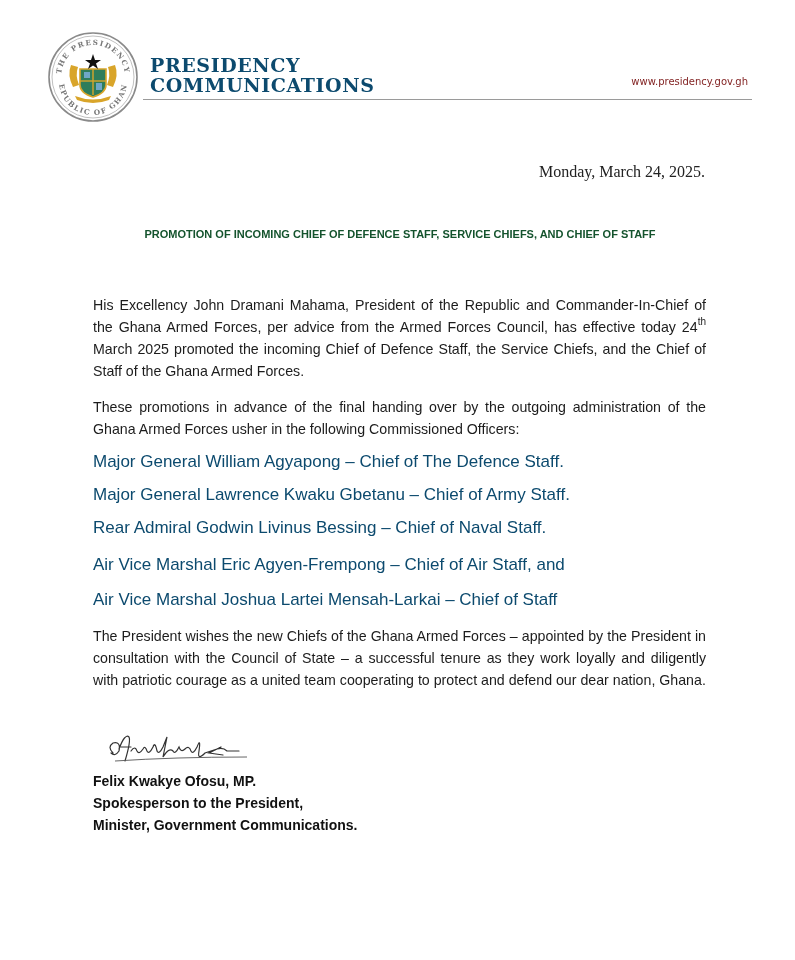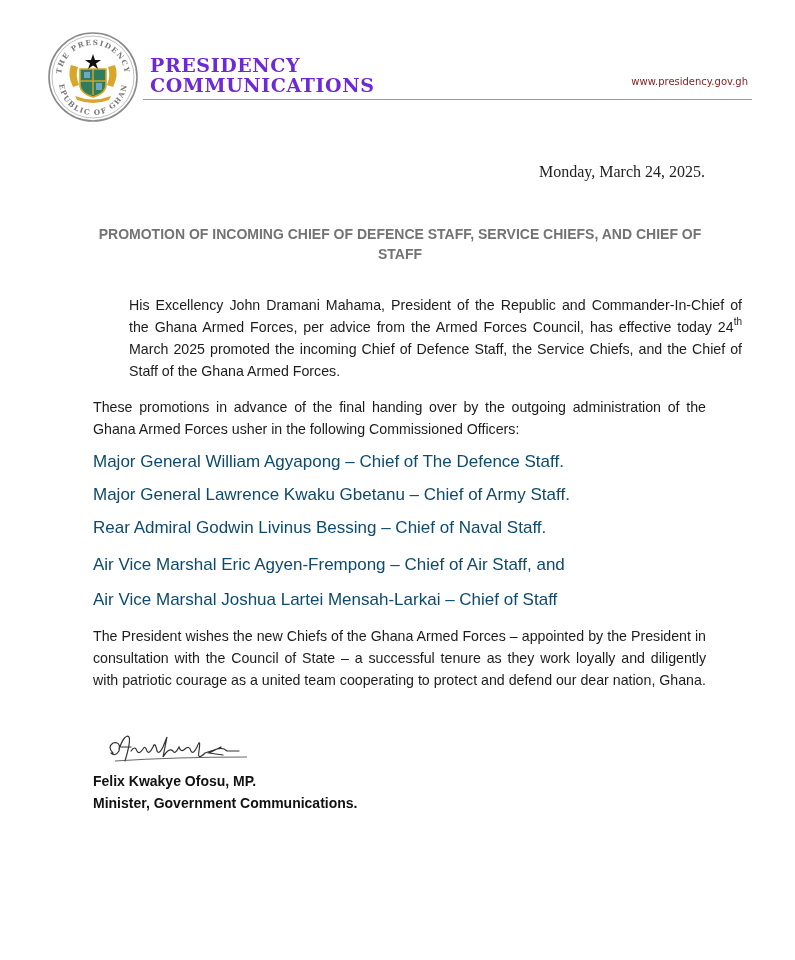--- a/index.html
+++ b/index.html
@@ -5,47 +5,47 @@
     html, body { margin: 0; padding: 0; }
     body {
       width: 795px; height: 960px; background: #ffffff; position: relative; overflow: hidden;
       font-family: "Liberation Sans", sans-serif; color: #1a1a1a;
     }
     .seal {
       position: absolute; left: 47px; top: 31px; width: 92px; height: 92px;
     }
     .brand {
       position: absolute; left: 150px; top: 55px;
-      font-family: "DejaVu Serif", serif; font-weight: bold; color: #6d28d9;
+      font-family: "DejaVu Serif", serif; font-weight: bold; color: #0c4a6e;
       font-size: 19px; line-height: 20px; letter-spacing: 0.6px;
     }
     .brand div { white-space: nowrap; }
     .website {
       position: absolute; right: 47px; top: 76px; font-family: "DejaVu Sans", sans-serif;
       font-size: 10px; color: #7f1d1d;
     }
     .header-rule {
       position: absolute; left: 143px; top: 99px; width: 609px; height: 0;
       border-top: 1.5px solid #9a9a9a;
     }
     .date {
       position: absolute; right: 90px; top: 163px;
       font-family: "Liberation Serif", serif; font-size: 16px; color: #222;
     }
     .title {
       position: absolute; left: 90px; width: 620px; top: 224px; text-align: center;
-      font-family: "Liberation Sans", sans-serif; font-weight: bold; font-size: 14px;
-      line-height: 20px; color: #737373;
+      font-family: "Liberation Sans", sans-serif; font-weight: bold; font-size: 11px;
+      line-height: 20px; color: #14532d;
     }
     .body-text {
       position: absolute; left: 93px; width: 613px;
       font-family: "Liberation Sans", sans-serif; font-size: 14.2px; line-height: 22px;
       color: #1c1c1c; text-align: justify;
     }
-    .p1 { top: 294px; margin-left: 36px; }
+    .p1 { top: 294px; }
     .p2 { top: 396px; }
     .officer { position: absolute; left: 93px; font-size: 17px; font-family: "Liberation Sans", sans-serif; color: #0c4a6e; white-space: nowrap; }
     .o1 { top: 452px; }
     .o2 { top: 485px; }
     .o3 { top: 518px; }
     .o4 { top: 555px; }
     .o5 { top: 590px; }
     .p3 { top: 625px; }
     sup { font-size: 10px; line-height: 0; vertical-align: 7px; }
     .signature { position: absolute; left: 105px; top: 727px; width: 150px; height: 40px; }
@@ -113,14 +113,15 @@
 
 <div class="body-text p3">The President wishes the new Chiefs of the Ghana Armed Forces – appointed by the President in consultation with the Council of State – a successful tenure as they work loyally and diligently with patriotic courage as a united team cooperating to protect and defend our dear nation, Ghana.</div>
 
 <svg class="signature" viewBox="0 0 150 40">
   <path d="M8 26 Q2 20 8 16 Q16 14 14 24 Q10 30 6 26 M14 22 Q20 6 24 10 Q26 14 20 34 M16 20 H26 M26 24 Q30 18 32 24 Q34 28 38 22 Q40 18 42 24 Q44 28 48 20 Q50 14 52 24 Q54 28 58 20 L62 10 L58 30 Q64 20 68 24 Q70 28 74 20 Q76 26 80 22 Q84 18 86 24 Q88 28 92 20 Q96 10 94 24 Q92 34 100 26 L112 22 Q118 20 122 24 L134 24 M116 20 L104 26 L118 28" fill="none" stroke="#333" stroke-width="1.2" stroke-linecap="round"></path>
   <path d="M10 34 Q70 30 142 30" fill="none" stroke="#555" stroke-width="0.9"></path>
 </svg>
 
 <div class="signer">
   <span class="line">Felix Kwakye Ofosu, MP.</span>
+  <span class="line">Spokesperson to the President,</span>
   <span class="line">Minister, Government Communications.</span>
 </div>
 
 </body></html>

